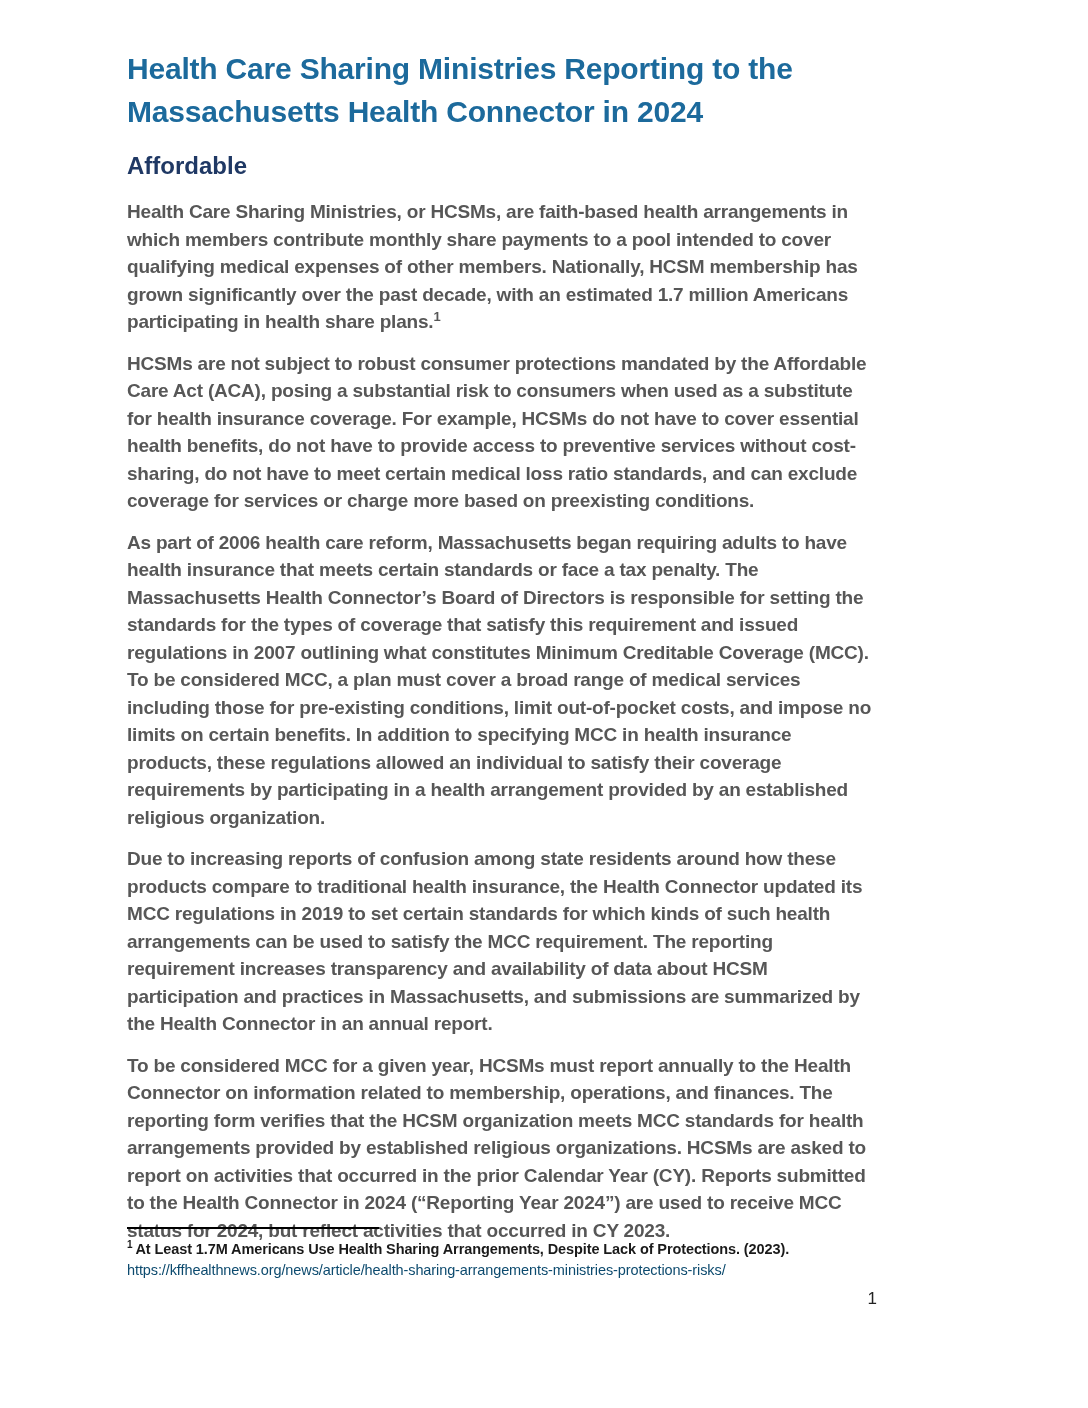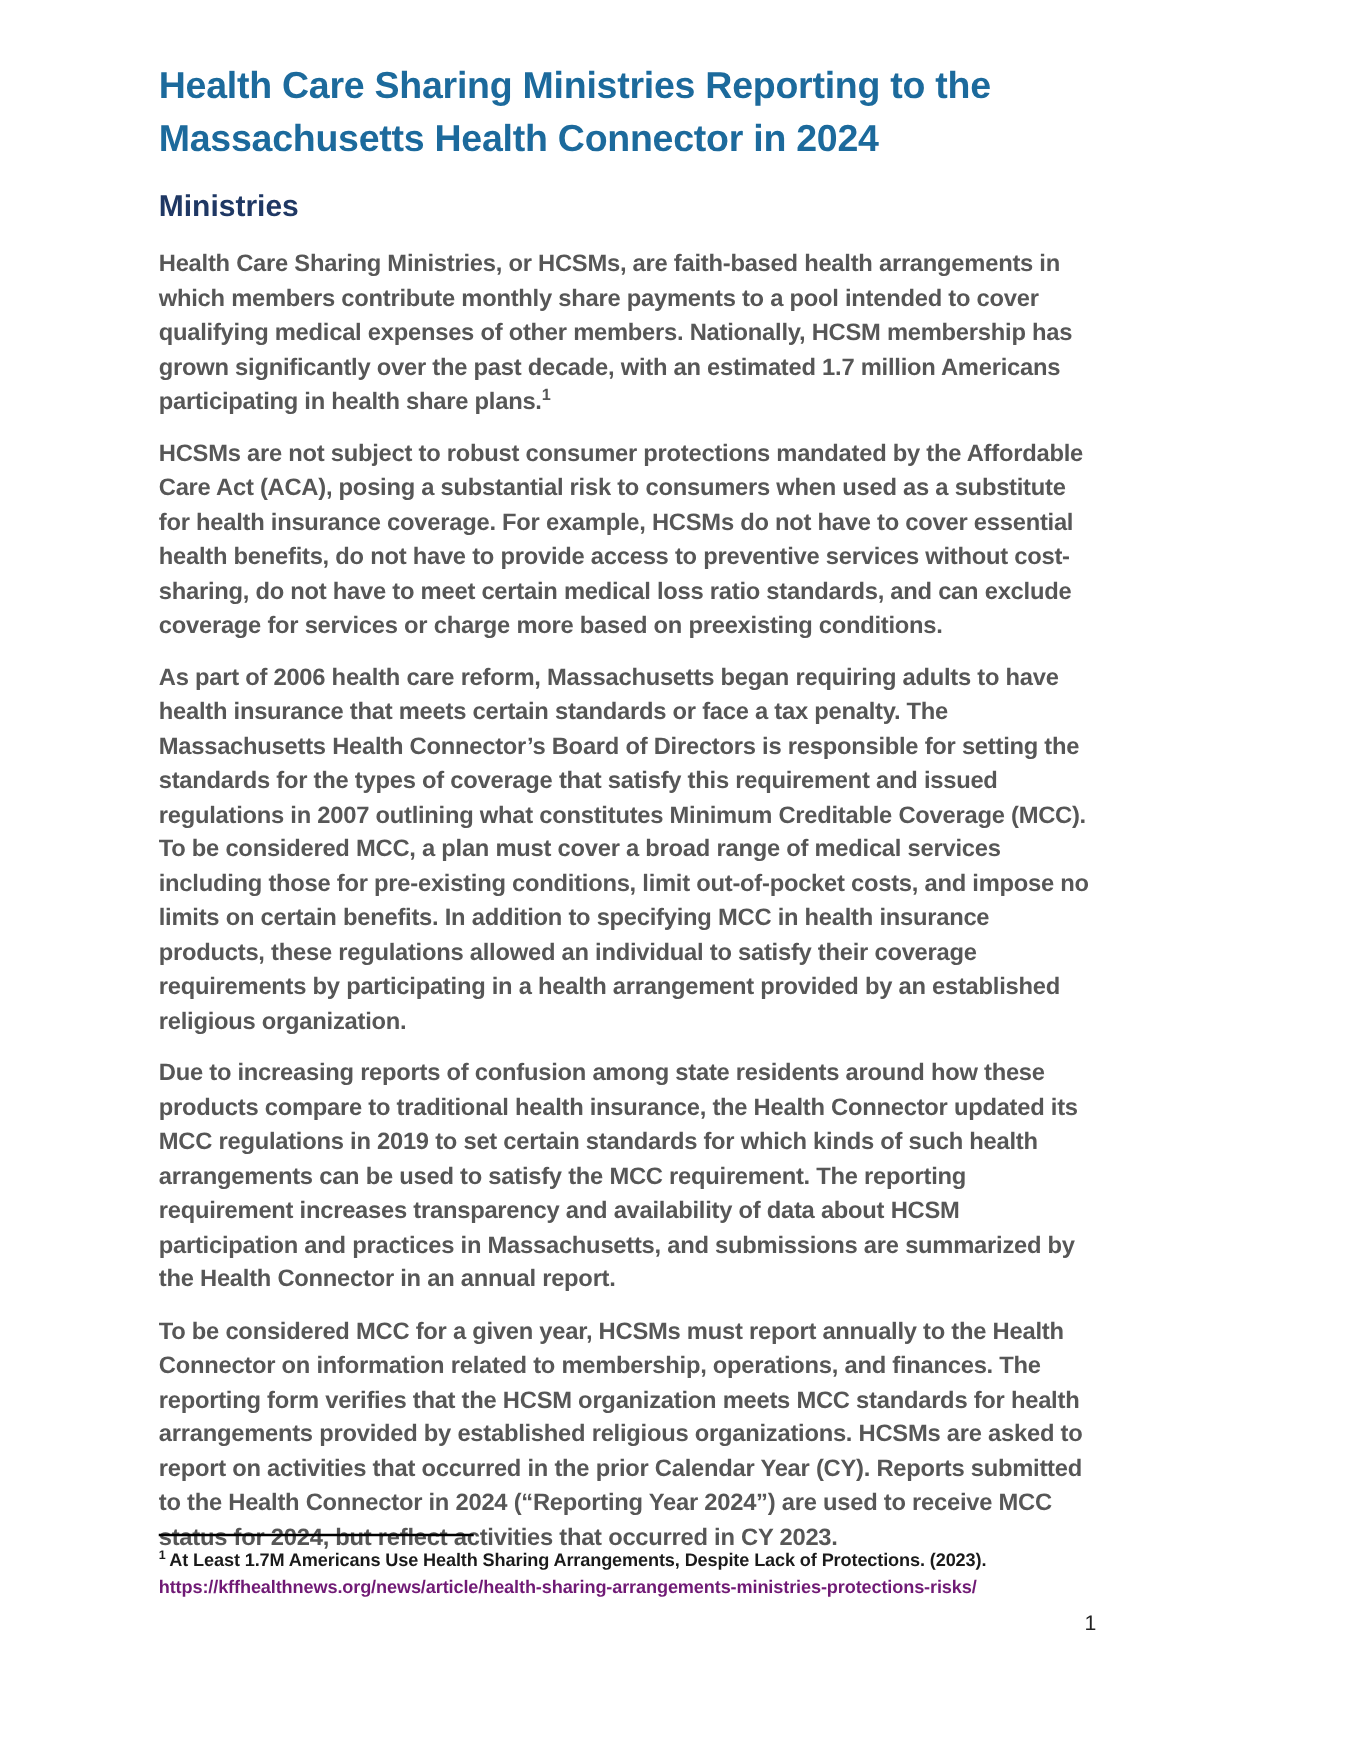--- a/index.html
+++ b/index.html
@@ -65,42 +65,42 @@
     letter-spacing: -0.1px;
     color: #1A1A1A;
   }
   .footnote-text sup {
     font-size: 10px;
     vertical-align: super;
     line-height: 0;
     margin-right: 3px;
   }
   .footnote-url {
-    font-weight: 700;
-    color: #701a75;
+    font-weight: 400;
+    color: #0c4a6e;
     text-decoration: none;
     margin-top: 44px;
   }
   .page-number {
     position: absolute;
     top: 1288px;
     right: 127px;
     font-size: 17px;
     line-height: 22px;
     color: #222222;
   }
 </style>
 </head>
 <body>
 
 <div class="page">
 
   <h1 class="doc-title">Health Care Sharing Ministries Reporting to the Massachusetts Health Connector in 2024</h1>
 
-  <h2 class="section-heading">Ministries</h2>
+  <h2 class="section-heading">Affordable</h2>
 
   <p class="body-para"><span>Health Care Sharing Ministries, or HCSMs, are faith-based health arrangements in which members contribute monthly share payments to a pool intended to cover qualifying medical expenses of other members. Nationally, HCSM membership has grown significantly over the past decade, with an estimated 1.7 million Americans participating in health share plans.</span><sup class="footnote-ref">1</sup></p>
 
   <p class="body-para">HCSMs are not subject to robust consumer protections mandated by the Affordable Care Act (ACA), posing a substantial risk to consumers when used as a substitute for health insurance coverage. For example, HCSMs do not have to cover essential health benefits, do not have to provide access to preventive services without cost-sharing, do not have to meet certain medical loss ratio standards, and can exclude coverage for services or charge more based on preexisting conditions.</p>
 
   <p class="body-para">As part of 2006 health care reform, Massachusetts began requiring adults to have health insurance that meets certain standards or face a tax penalty. The Massachusetts Health Connector’s Board of Directors is responsible for setting the standards for the types of coverage that satisfy this requirement and issued regulations in 2007 outlining what constitutes Minimum Creditable Coverage (MCC). To be considered MCC, a plan must cover a broad range of medical services including those for pre-existing conditions, limit out-of-pocket costs, and impose no limits on certain benefits. In addition to specifying MCC in health insurance products, these regulations allowed an individual to satisfy their coverage requirements by participating in a health arrangement provided by an established religious organization.</p>
 
   <p class="body-para">Due to increasing reports of confusion among state residents around how these products compare to traditional health insurance, the Health Connector updated its MCC regulations in 2019 to set certain standards for which kinds of such health arrangements can be used to satisfy the MCC requirement. The reporting requirement increases transparency and availability of data about HCSM participation and practices in Massachusetts, and submissions are summarized by the Health Connector in an annual report.</p>
 
   <p class="body-para">To be considered MCC for a given year, HCSMs must report annually to the Health Connector on information related to membership, operations, and finances. The reporting form verifies that the HCSM organization meets MCC standards for health arrangements provided by established religious organizations. HCSMs are asked to report on activities that occurred in the prior Calendar Year (CY). Reports submitted to the Health Connector in 2024 (“Reporting Year 2024”) are used to receive MCC status for 2024, but reflect activities that occurred in CY 2023.</p>

